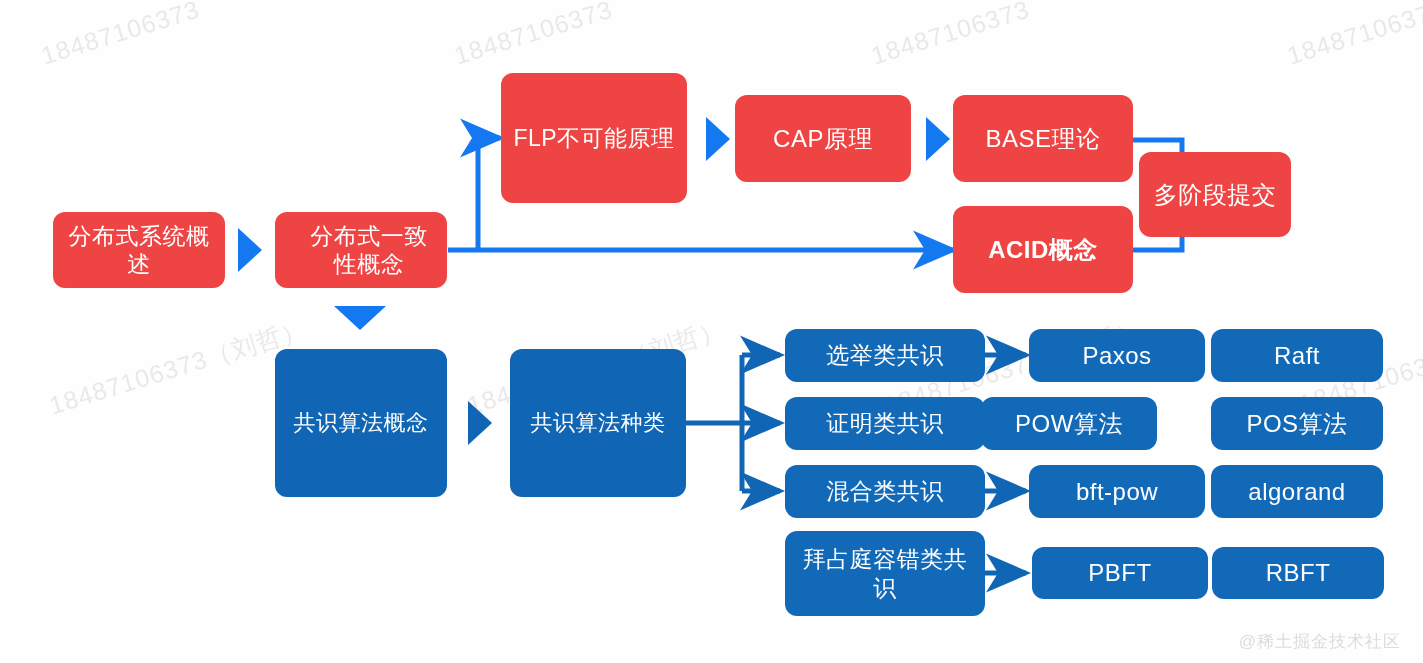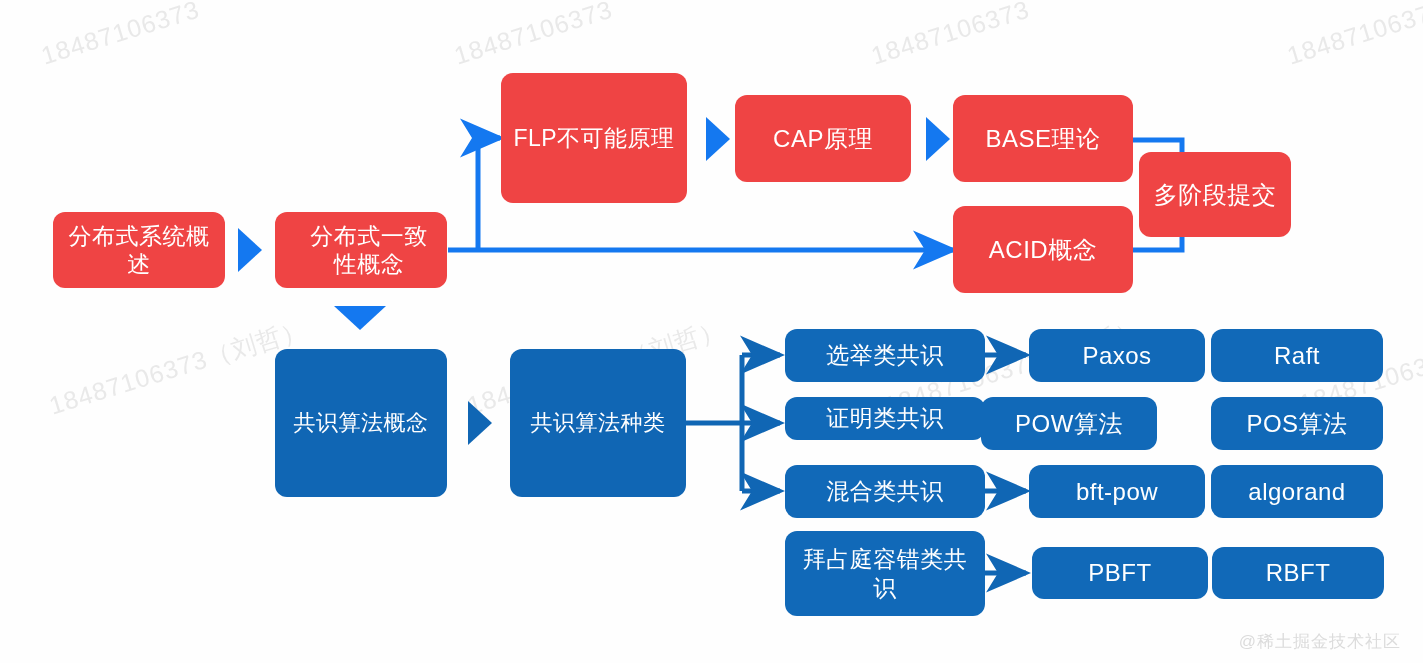--- a/index.html
+++ b/index.html
@@ -143,30 +143,30 @@
   <div class="node bright fs-23" style="left:53px; top:212px; width:172px; height:76px;">分布式系统概述</div>
 
   <div class="node bright fs-23" style="left:275px; top:212px; width:172px; height:76px;padding-left:24px;">分布式一致性概念</div>
 
   <div class="node bright fs-23" style="left:501px; top:73px; width:186px; height:130px;">FLP不可能原理</div>
 
   <div class="node bright fs-24" style="left:735px; top:95px; width:176px; height:87px;">CAP原理</div>
 
   <div class="node bright fs-24" style="left:953px; top:95px; width:180px; height:87px;">BASE理论</div>
 
-  <div class="node bright fs-24" style="left:953px; top:206px; width:180px; height:87px;">ACID概念</div>
+  <div class="node bright fs-24" style="left:953px; top:206px; width:180px; height:87px;font-weight:bold;">ACID概念</div>
 
   <div class="node bright fs-24" style="left:1139px; top:152px; width:152px; height:85px;">多阶段提交</div>
 
   <div class="node deep fs-25" style="left:275px; top:349px; width:172px; height:148px;">共识算法概念</div>
 
   <div class="node deep fs-25" style="left:510px; top:349px; width:176px; height:148px;">共识算法种类</div>
 
   <div class="node deep2 fs-23" style="left:785px; top:329px; width:200px; height:53px;">选举类共识</div>
-  <div class="node deep2 fs-23" style="left:785px; top:397px; width:200px; height:43px;">证明类共识</div>
+  <div class="node deep2 fs-23" style="left:785px; top:397px; width:200px; height:53px;">证明类共识</div>
   <div class="node deep2 fs-23" style="left:785px; top:465px; width:200px; height:53px;">混合类共识</div>
   <div class="node deep2 fs-23" style="left:785px; top:531px; width:200px; height:85px;">拜占庭容错类共识</div>
 
   <div class="node deep2 fs-24" style="left:1029px; top:329px; width:176px; height:53px;">Paxos</div>
   <div class="node deep2 fs-24" style="left:1211px; top:329px; width:172px; height:53px;">Raft</div>
 
   <div class="node deep2 fs-24" style="left:981px; top:397px; width:176px; height:53px;">POW算法</div>
   <div class="node deep2 fs-24" style="left:1211px; top:397px; width:172px; height:53px;">POS算法</div>
 
   <div class="node deep2 fs-24" style="left:1029px; top:465px; width:176px; height:53px;">bft-pow</div>

